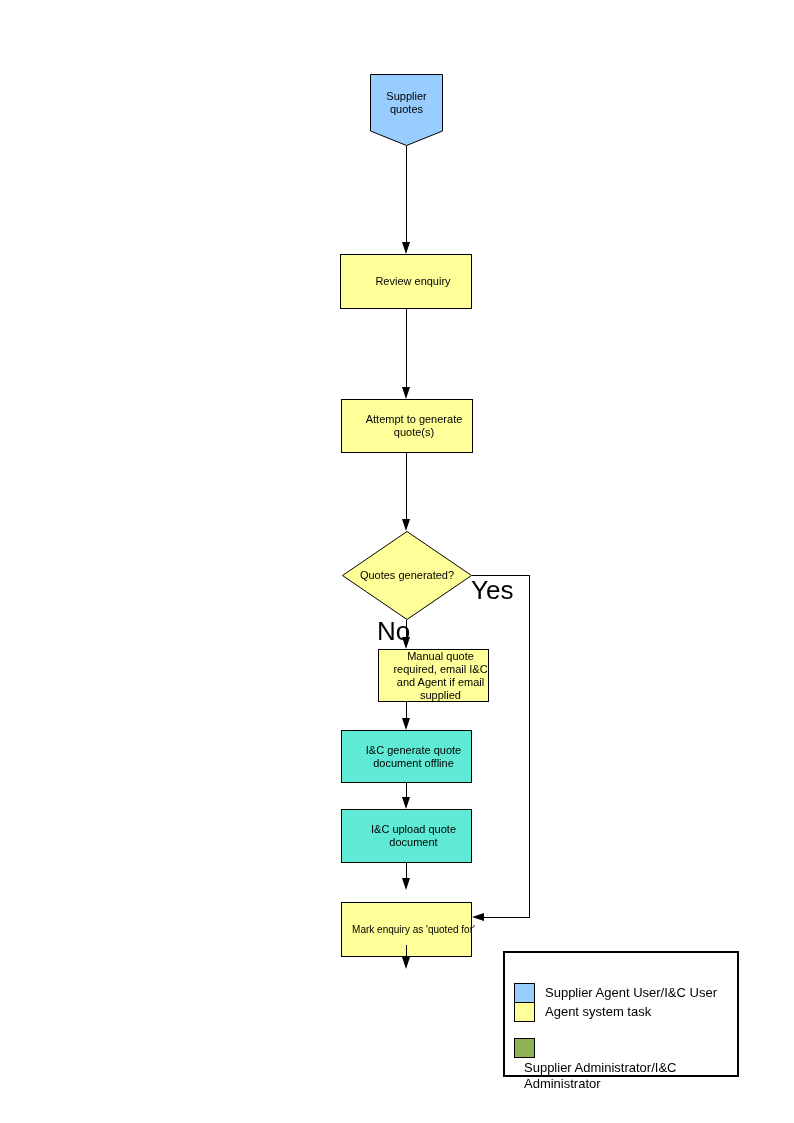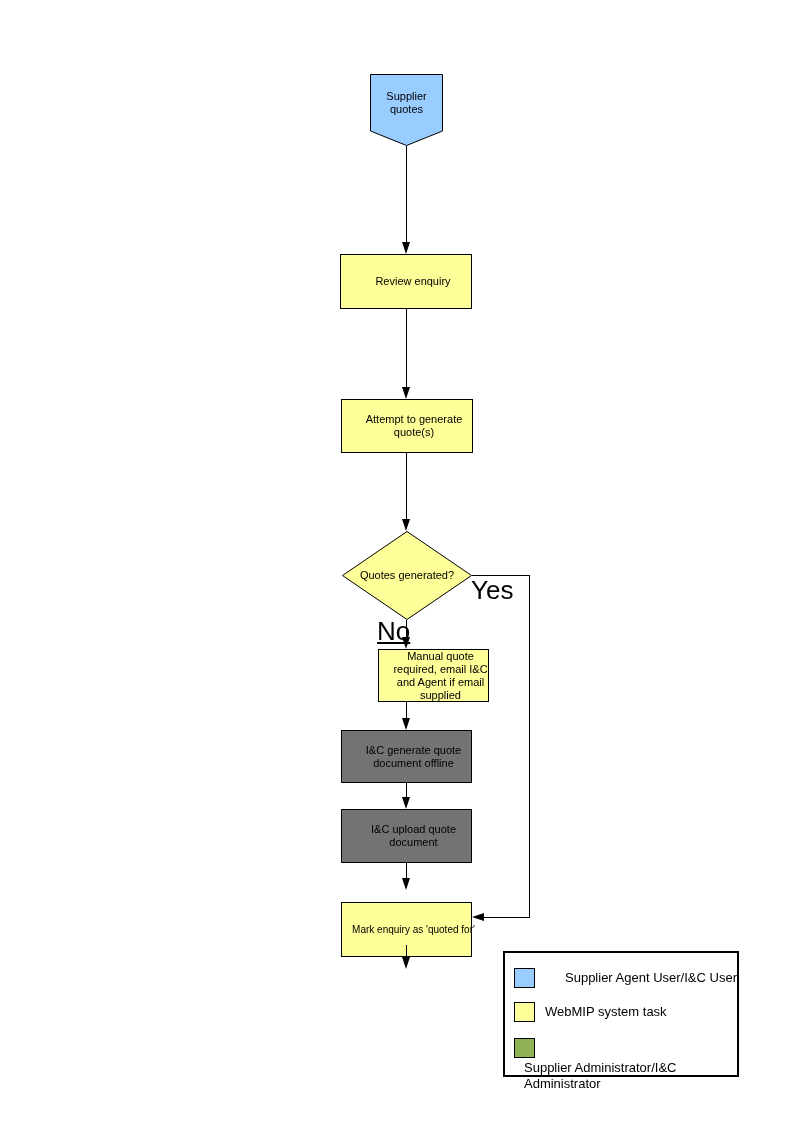--- a/index.html
+++ b/index.html
@@ -3,21 +3,21 @@
 <meta charset="utf-8">
 <style>
   html,body{margin:0;padding:0;background:#fff;}
   #page{position:relative;width:794px;height:1123px;background:#ffffff;overflow:hidden;
         font-family:"Liberation Sans","DejaVu Sans",sans-serif;color:#000;}
 
   
   .node{position:absolute;box-sizing:border-box;display:flex;align-items:center;justify-content:center;
         text-align:center;font-size:11px;line-height:13px;padding-left:14px;}
   .rect{border:1px solid #000;}
-  .fill-user{background:#737373;}
+  .fill-user{background:#5eead4;}
   .fill-system{background:#FFFF99;}
   .shape-wrap{position:absolute;}
   .shape-wrap svg{position:absolute;left:0;top:0;display:block;}
   .shape-label{position:absolute;left:0;top:0;width:100%;display:flex;align-items:center;justify-content:center;
                text-align:center;font-size:11px;line-height:13px;}
   .poly-user{fill:#99CCFF;stroke:#000;stroke-width:1;}
   .poly-system{fill:#FFFF99;stroke:#000;stroke-width:1;}
 
   
   .vline{position:absolute;width:1px;background:#000;}
@@ -74,21 +74,21 @@
     </svg>
     <div class="shape-label" style="height:89px;">Quotes generated?</div>
   </div>
 
   <div class="branch-label" style="left:471px;top:576px;">Yes</div>
   <div class="hline" style="left:472px;top:575px;width:58px;"></div>
   <div class="vline" style="left:529px;top:575px;height:343px;"></div>
   <div class="hline" style="left:484px;top:917px;width:46px;"></div>
   <div class="arrow-left" style="left:472px;top:913px;"></div>
 
-  <div class="branch-label" style="left:377px;top:617px;text-decoration:underline;">No</div>
+  <div class="branch-label" style="left:377px;top:617px;">No</div>
   <div class="vline" style="left:406px;top:620px;height:17px;"></div>
   <div class="arrow-down" style="left:402px;top:637px;"></div>
 
   <div class="node rect fill-system" style="left:344px;top:649px;width:111px;height:53px;margin-left:34px;">
     <span>Manual quote required, email I&amp;C and Agent if email supplied</span>
   </div>
 
   <div class="vline" style="left:406px;top:702px;height:16px;"></div>
   <div class="arrow-down" style="left:402px;top:718px;"></div>
 
@@ -108,27 +108,27 @@
 
   <div class="node rect fill-system" style="left:341px;top:890px;width:131px;height:55px;font-size:10px;white-space:nowrap;margin-top:12px;">
     <span>Mark enquiry as 'quoted for'</span>
   </div>
 
   <div class="vline" style="left:406px;top:945px;height:12px;"></div>
   <div class="arrow-down" style="left:402px;top:957px;"></div>
 
 
   <div class="legend">
-    <div class="legend-row" style="top:15px;gap:20px;">
+    <div class="legend-row" style="top:30px;">
       <div class="legend-swatch sw-user"></div>
       <div class="legend-label">Supplier Agent User/I&amp;C User</div>
     </div>
     <div class="legend-row" style="top:49px;">
       <div class="legend-swatch sw-system"></div>
-      <div class="legend-label">WebMIP system task</div>
+      <div class="legend-label">Agent system task</div>
     </div>
     <div class="legend-row" style="top:85px;flex-direction:column;">
       <div class="legend-swatch sw-admin"></div>
       <div class="legend-label">Supplier Administrator/I&amp;C Administrator</div>
     </div>
   </div>
 
 </div>
 
 </body></html>

